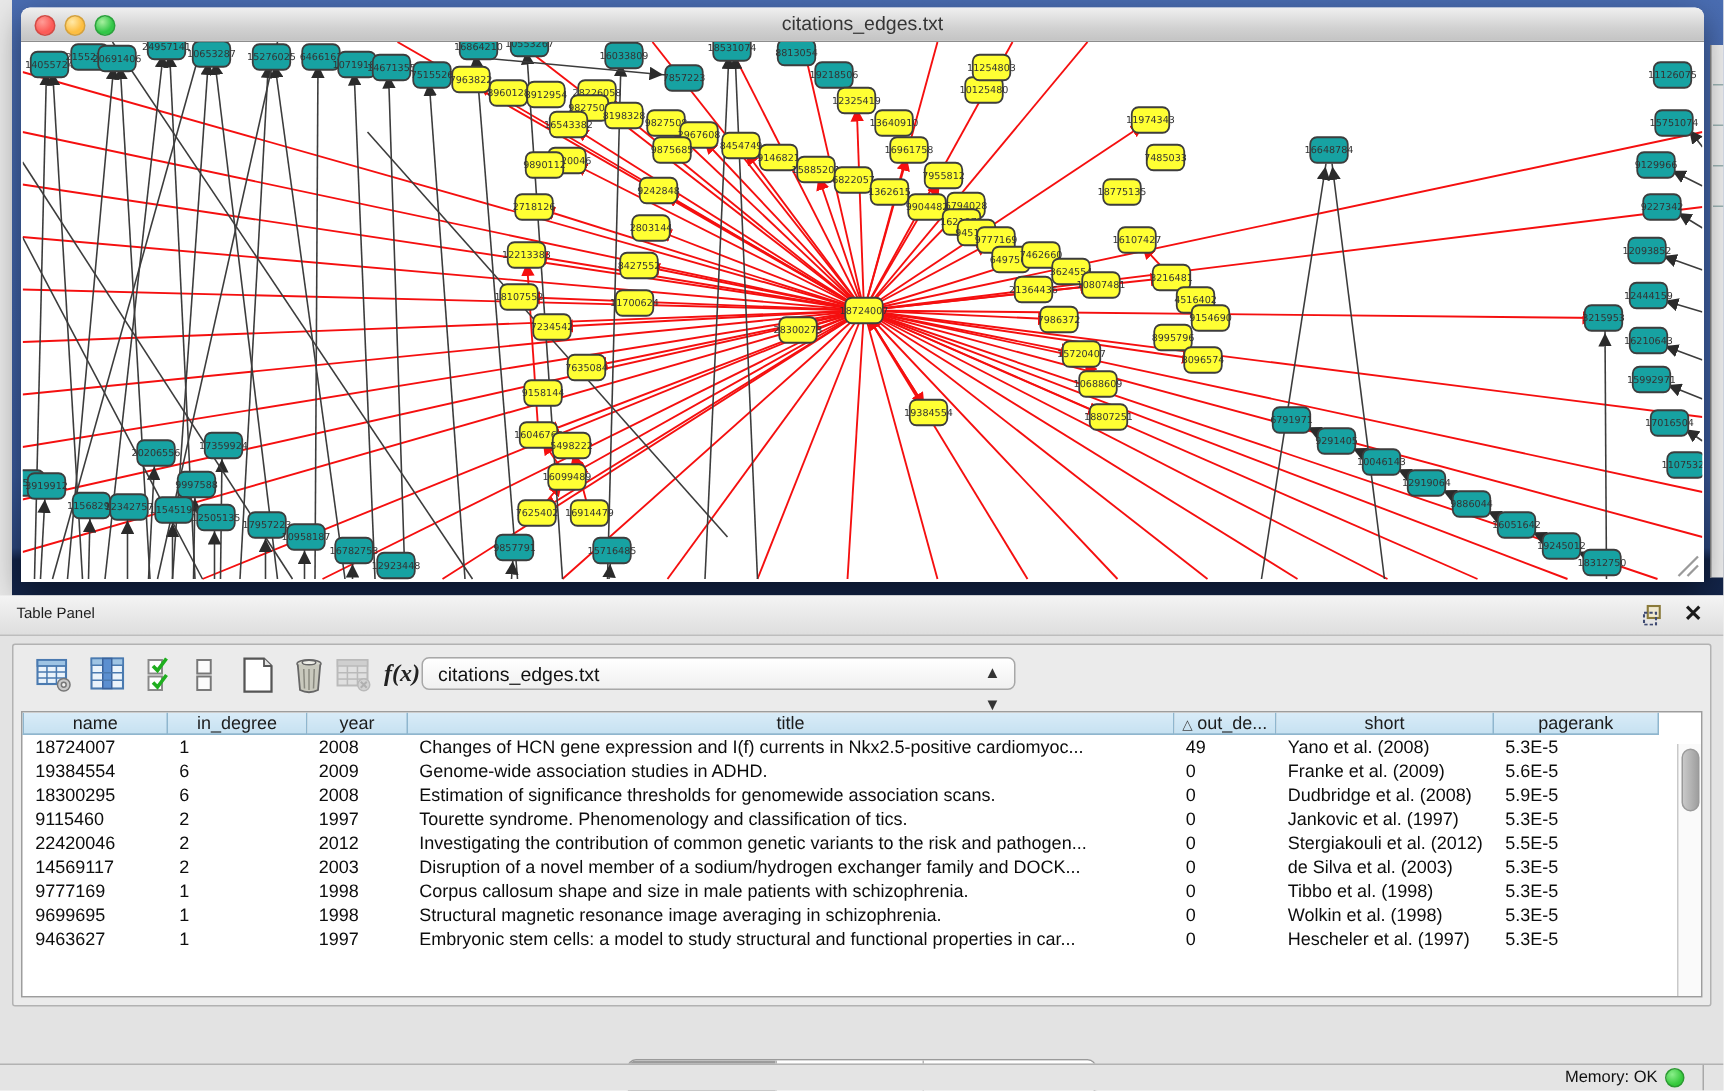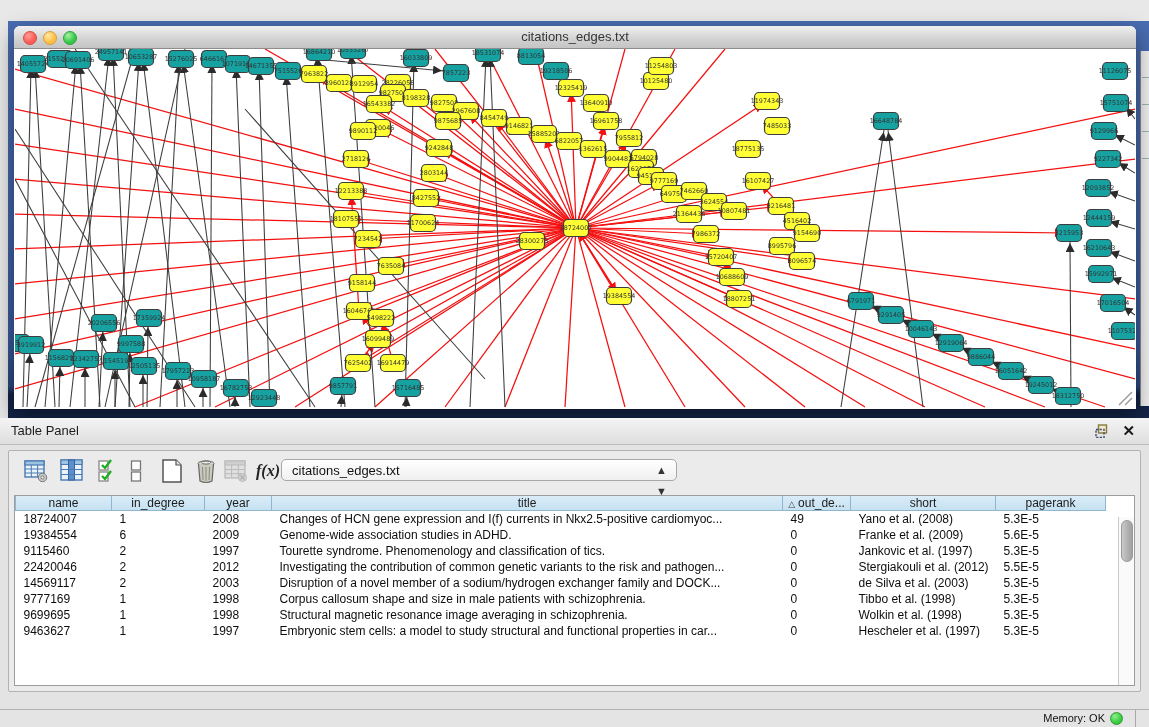--- a/index.html
+++ b/index.html
@@ -1,17 +1,17 @@
 <!DOCTYPE html>
 <html><head>
 <meta charset="utf-8">
 <style>
   html,body{margin:0;padding:0;}
   body{width:1149px;height:727px;background:#e8e8e8;font-family:"Liberation Sans",sans-serif;position:relative;overflow:hidden;}
-  #app{position:absolute;inset:0;margin-top:21px;}
+  #app{position:absolute;inset:0;}
 
   
   .desktop{position:absolute;left:8px;top:0;right:0;height:397px;
     background:linear-gradient(180deg,#4a6db2 0%,#3f61a5 55%,#3a5a9c 80%,#2c4880 92%,#13254a 94%,#132448 100%);}
   .bg-window-edge{position:absolute;right:0;top:30px;bottom:12px;width:8px;background:#efefef;border-left:1px solid #8a8a8a;}
   .bg-window-edge i{display:block;height:1px;background:#9db5b5;margin:26px 0 0 1px;}
   .net-window{position:absolute;left:6px;top:5px;width:1122px;height:383px;border-radius:6px 6px 0 0;
     box-shadow:0 8px 22px rgba(0,0,0,.45);background:#fff;}
   .titlebar{height:22px;border-radius:6px 6px 0 0;background:linear-gradient(180deg,#f0f0f0,#d2d2d2 60%,#c4c4c4);
     border-bottom:1px solid #8d8d8d;position:relative;}
@@ -25,21 +25,21 @@
   .gnode{stroke:#3d3d3d;stroke-width:1.2;}
   .gnode.y{fill:#ffff33;}
   .gnode.t{fill:#17a2a2;}
   .glabel{font-family:"DejaVu Sans",sans-serif;font-size:6.4px;fill:#333;text-anchor:middle;}
   .edge-r{stroke:#f50f0f;stroke-width:1.25;fill:none;}
   .edge-k{stroke:#3c3c3c;stroke-width:1.05;fill:none;}
 
   
   .table-panel{position:absolute;left:0;top:397px;right:0;height:313px;background:#e3e3e3;}
   .panel-header{height:26px;background:linear-gradient(180deg,#f4f4f4,#dedede);border-bottom:1px solid #bdbdbd;position:relative;}
-  .panel-title{font-size:13px;color:#1d1d1d;line-height:26px;padding-left:11px;}
+  .panel-title{font-size:10px;color:#1d1d1d;line-height:26px;padding-left:11px;}
   .float-icon{position:absolute;right:40px;top:6px;width:14px;height:14px;cursor:pointer;}
   .close-icon{position:absolute;right:14px;top:4px;font-size:15px;font-weight:bold;color:#1a1a1a;cursor:pointer;line-height:18px;}
   .panel-body{position:absolute;left:8px;right:8px;top:32px;height:240px;background:#ebebeb;border:1px solid #b2b2b2;border-radius:2px;}
   .toolbar{position:absolute;left:0;top:0;right:12px;height:42px;}
   .tb-icon{position:absolute;top:7px;width:26px;height:26px;cursor:pointer;}
   .fx-icon{font-family:"Liberation Serif",serif;font-style:italic;font-size:16px;font-weight:bold;color:#222;line-height:26px;text-align:center;}
   .dropdown{position:absolute;left:272px;top:8px;width:396px;height:22px;background:linear-gradient(180deg,#ffffff,#f0f0f0);
     border:1px solid #a8a8a8;border-radius:5px;font-size:13px;color:#111;line-height:22px;padding-left:10px;box-sizing:border-box;cursor:pointer;}
   .dd-arrows{position:absolute;right:9px;top:0;font-size:11px;color:#333;line-height:21px;}
   .table-box{position:absolute;left:5px;right:5px;top:44px;bottom:5px;background:#fff;border:1px solid #9d9d9d;overflow:hidden;}
@@ -816,20 +816,29 @@
               <tr>
                 <td>19384554</td>
                 <td>6</td>
                 <td>2009</td>
                 <td>Genome-wide association studies in ADHD.</td>
                 <td>0</td>
                 <td>Franke et al. (2009)</td>
                 <td>5.6E-5</td>
               </tr>
               <tr>
+                <td>18300295</td>
+                <td>6</td>
+                <td>2008</td>
+                <td>Estimation of significance thresholds for genomewide association scans.</td>
+                <td>0</td>
+                <td>Dudbridge et al. (2008)</td>
+                <td>5.9E-5</td>
+              </tr>
+              <tr>
                 <td>9115460</td>
                 <td>2</td>
                 <td>1997</td>
                 <td>Tourette syndrome. Phenomenology and classification of tics.</td>
                 <td>0</td>
                 <td>Jankovic et al. (1997)</td>
                 <td>5.3E-5</td>
               </tr>
               <tr>
                 <td>22420046</td>

